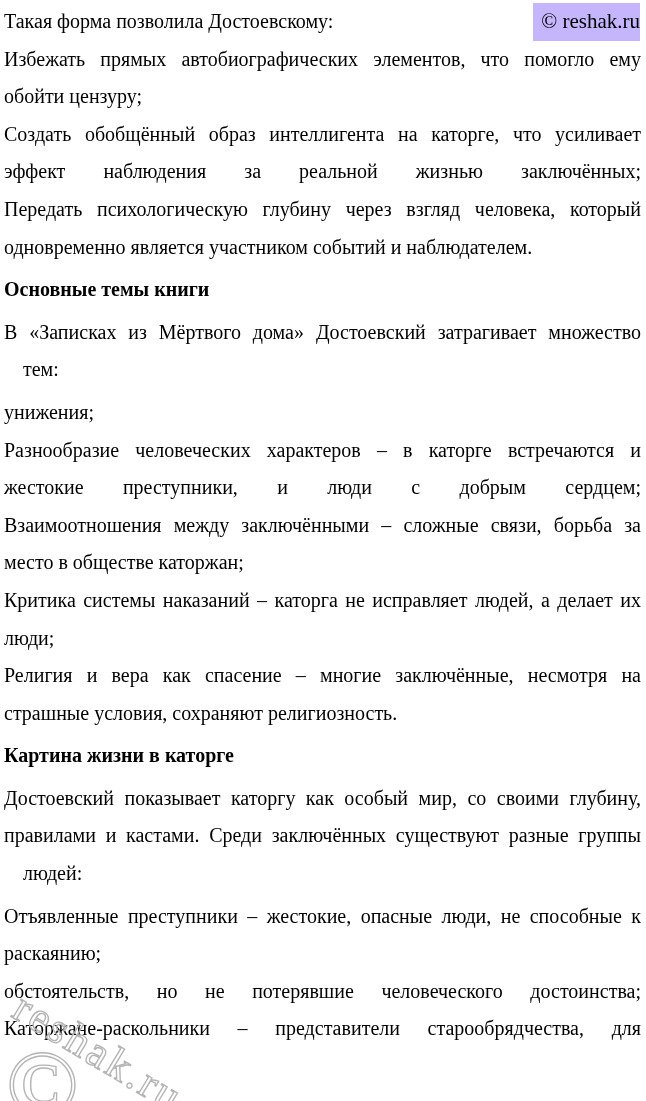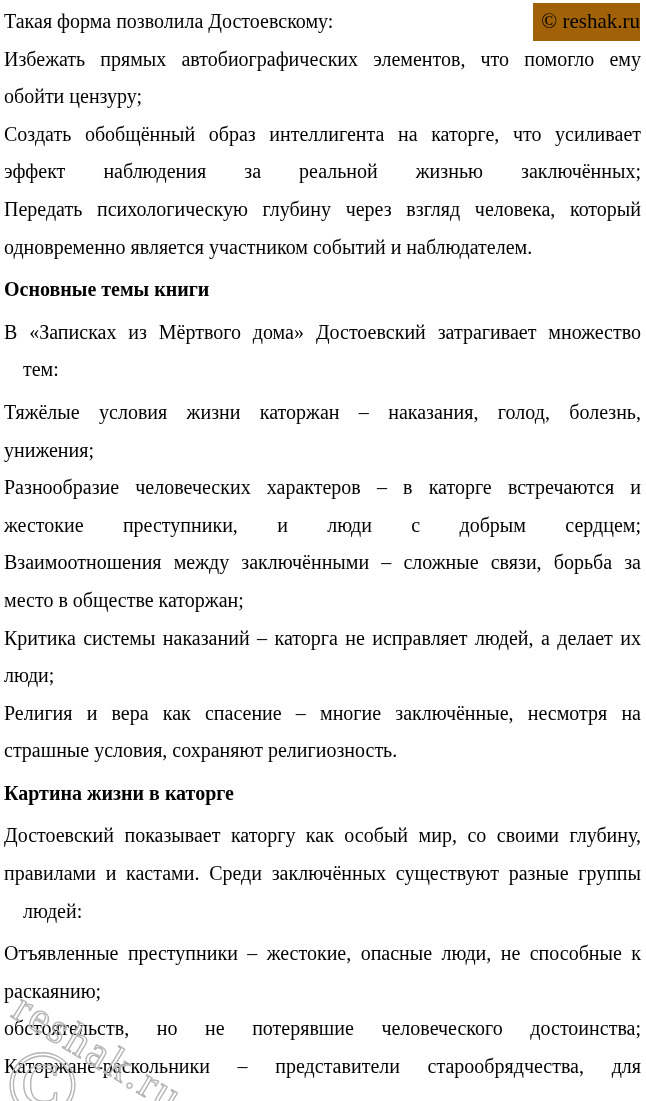--- a/index.html
+++ b/index.html
@@ -43,21 +43,21 @@
   .line.para-gap {
     margin-bottom: 5px;
     margin-left: 19px;
   }
   .logo {
     position: absolute;
     top: 3px;
     right: 6px;
     font-size: 21px;
     line-height: 37.6px;
-    background: #a16207;
+    background: #c4b5fd;
     padding-left: 8px;
   }
   .watermark {
     position: absolute;
     left: 0;
     top: 968px;
     width: 260px;
     height: 133px;
     z-index: 3;
     pointer-events: none;
@@ -78,21 +78,20 @@
   <div class="line left">Такая форма позволила Достоевскому:</div>
   <div class="line fill">Избежать прямых автобиографических элементов, что помогло ему</div>
   <div class="line left">обойти цензуру;</div>
   <div class="line fill">Создать обобщённый образ интеллигента на каторге, что усиливает</div>
   <div class="line fill">эффект наблюдения за реальной жизнью заключённых;</div>
   <div class="line fill">Передать психологическую глубину через взгляд человека, который</div>
   <div class="line left">одновременно является участником событий и наблюдателем.</div>
   <div class="line heading">Основные темы книги</div>
   <div class="line fill">В «Записках из Мёртвого дома» Достоевский затрагивает множество</div>
   <div class="line left para-gap">тем:</div>
-  <div class="line fill">Тяжёлые условия жизни каторжан – наказания, голод, болезнь,</div>
   <div class="line left">унижения;</div>
   <div class="line fill">Разнообразие человеческих характеров – в каторге встречаются и</div>
   <div class="line fill">жестокие преступники, и люди с добрым сердцем;</div>
   <div class="line fill">Взаимоотношения между заключёнными – сложные связи, борьба за</div>
   <div class="line left">место в обществе каторжан;</div>
   <div class="line fill">Критика системы наказаний – каторга не исправляет людей, а делает их</div>
   <div class="line left">люди;</div>
   <div class="line fill">Религия и вера как спасение – многие заключённые, несмотря на</div>
   <div class="line left">страшные условия, сохраняют религиозность.</div>
   <div class="line heading">Картина жизни в каторге</div>

